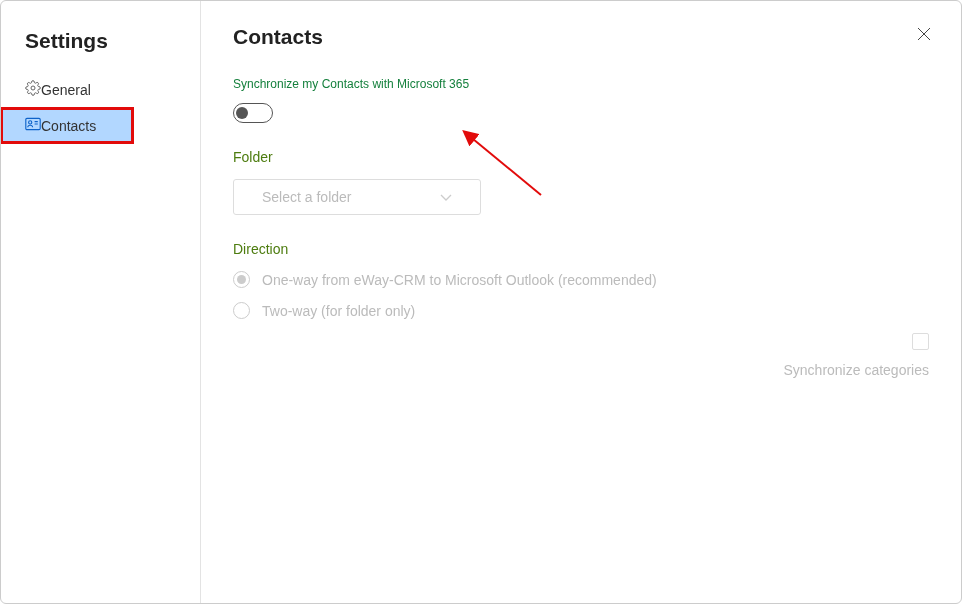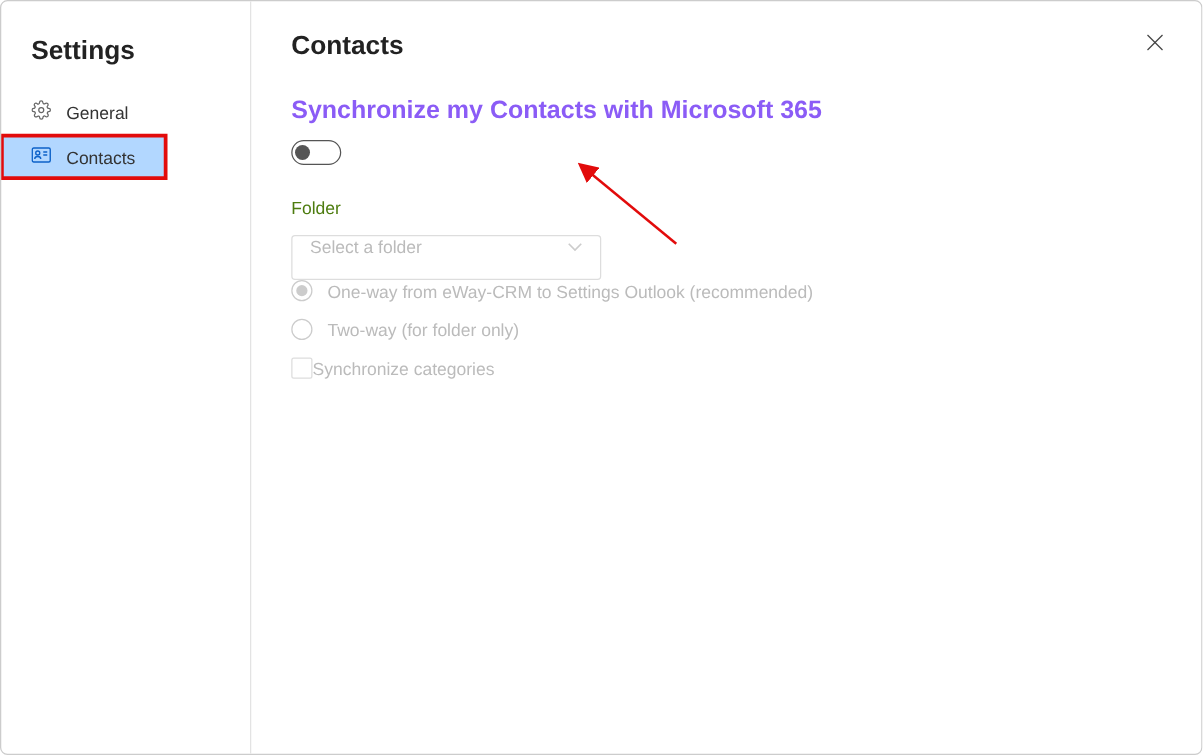--- a/index.html
+++ b/index.html
@@ -22,21 +22,20 @@
     .sidebar-title {
       font-size: 21px;
       font-weight: 600;
       color: #222;
       padding: 8px 24px 18px 24px;
     }
     .sidebar-item {
       display: flex;
       align-items: center;
       padding: 9px 24px;
-      gap: 12px;
       font-size: 14px;
       color: #333;
       cursor: pointer;
     }
     .sidebar-item.active {
       background: #b2d7ff;
     }
     .sidebar-item.highlighted {
       outline: 3px solid #e20b0b;
       outline-offset: -2px;
@@ -53,23 +52,23 @@
       color: #222;
       margin-bottom: 28px;
     }
     .close-btn {
       position: absolute;
       top: 26px;
       right: 30px;
       cursor: pointer;
     }
     .section-label {
-      font-size: 20px;
-      color: #8b5cf6;
-      font-weight: 700;
+      font-size: 12px;
+      color: #15803d;
+      font-weight: 400;
       margin-bottom: 12px;
     }
     .section-heading {
       font-size: 14px;
       color: #4d7c0f;
       font-weight: 500;
       margin-top: 26px;
       margin-bottom: 14px;
     }
     .toggle {
@@ -88,22 +87,23 @@
       height: 12px;
       background: #555;
       border-radius: 50%;
     }
     .folder-select {
       width: 248px;
       height: 36px;
       border: 1px solid #ddd;
       border-radius: 3px;
       display: flex;
+      align-items: center;
       justify-content: space-between;
-      padding: 0 14px;
+      padding: 0 28px;
       color: #bbb;
       font-size: 14px;
       cursor: default;
     }
     .radio-option {
       display: flex;
       align-items: center;
       gap: 12px;
       margin-bottom: 14px;
       color: #bbb;
@@ -121,22 +121,24 @@
     .radio-circle.selected::after {
       content: '';
       width: 9px;
       height: 9px;
       background: #ccc;
       border-radius: 50%;
     }
     .checkbox-option {
       display: flex;
       align-items: flex-end;
+      gap: 12px;
       color: #bbb;
       font-size: 14px;
+      flex-direction: column;
     }
     .checkbox-box {
       width: 17px;
       height: 17px;
       border: 1px solid #ddd;
       border-radius: 2px;
     }
     .arrow-annotation {
       position: absolute;
       top: 126px;
@@ -204,23 +206,24 @@
     <div class="section-heading">Folder</div>
     <div class="folder-select">
       <span>Select a folder</span>
       <span>
         <svg width="12" height="8" viewBox="0 0 12 8" fill="none" stroke="#ccc" stroke-width="1.3">
           <polyline points="1,1 6,6 11,1"></polyline>
         </svg>
       </span>
     </div>
 
+    <div class="section-heading">Direction</div>
     <div class="radio-option">
       <div class="radio-circle selected"></div>
-      <span>One-way from eWay-CRM to Settings Outlook (recommended)</span>
+      <span>One-way from eWay-CRM to Microsoft Outlook (recommended)</span>
     </div>
     <div class="radio-option">
       <div class="radio-circle"></div>
       <span>Two-way (for folder only)</span>
     </div>
 
     <div class="checkbox-option">
       <div class="checkbox-box"></div>
       <span>Synchronize categories</span>
     </div>

